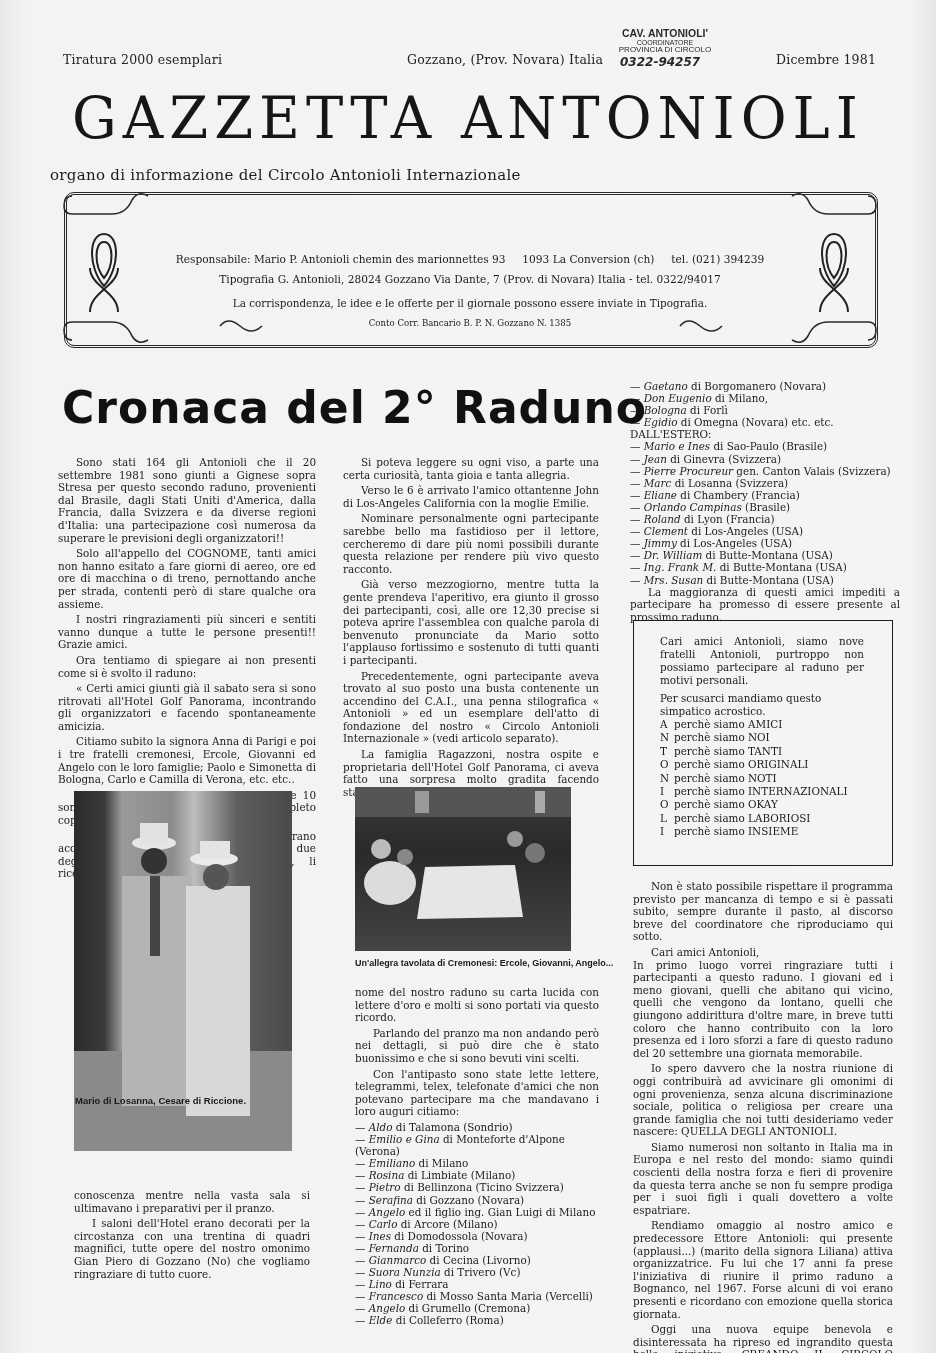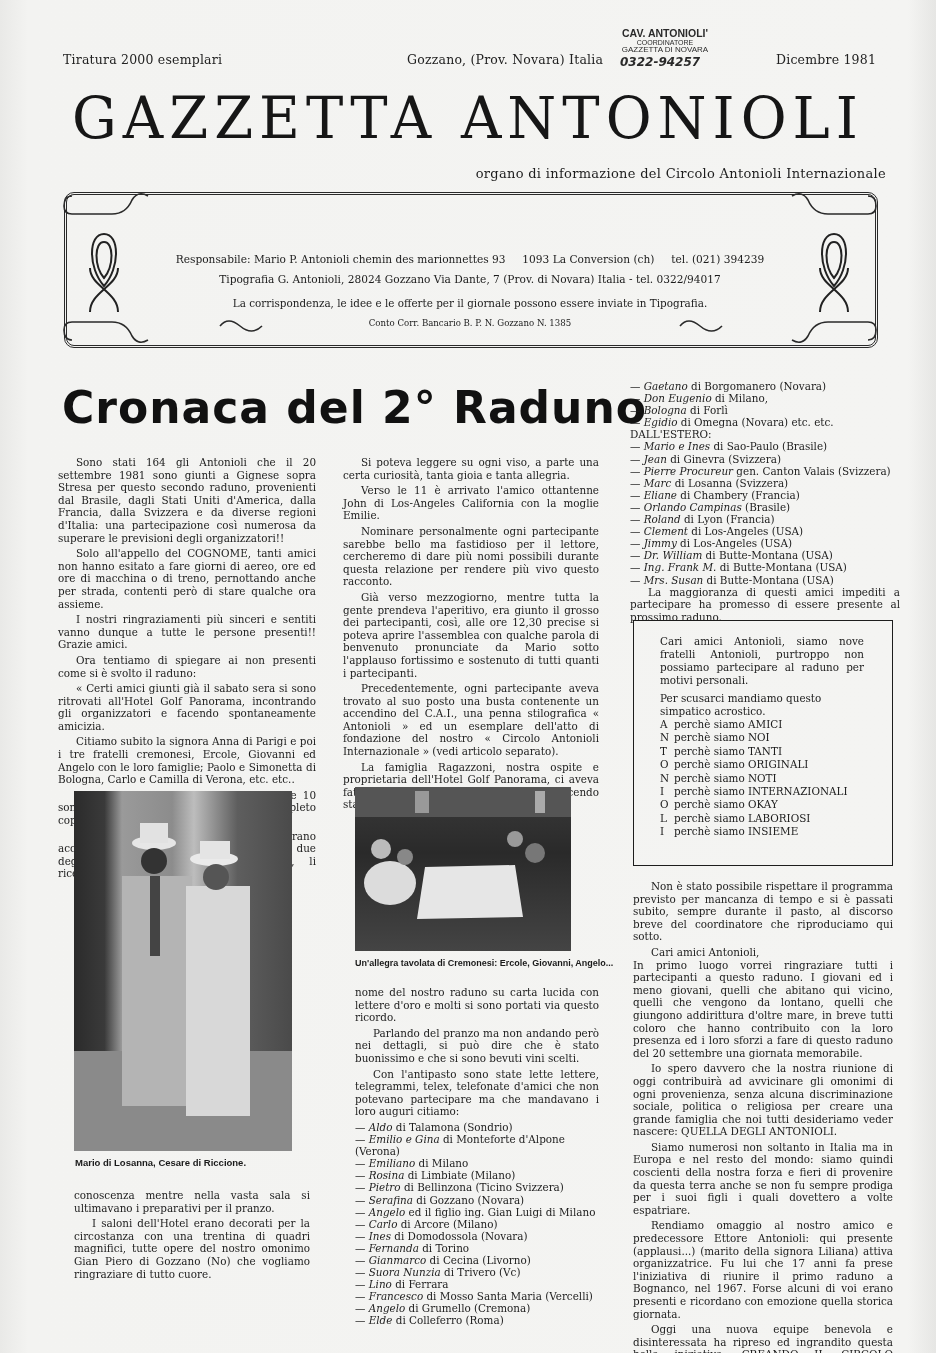--- a/index.html
+++ b/index.html
@@ -16,21 +16,21 @@
   .stamp { font-family: "Liberation Sans", sans-serif; color:#2a2a2a; text-align:center; line-height: 1.0; }
   .stamp .l1 { font-size: 10.5px; font-weight: bold; }
   .stamp .l2 { font-size: 7px; }
   .stamp .l3 { font-size: 8px; }
   .stamp .hand { font-family: "DejaVu Sans", sans-serif; font-style: italic; font-size: 12px; font-weight: bold; text-align:left; margin-top:2px; }
   .masthead {
     font-family: "DejaVu Serif", serif; font-size: 56px; letter-spacing: 6px;
     font-weight: normal; color: #161616; text-align: center; line-height: 1;
     transform: scaleY(1.05);
   }
-  .subtitle { font-family: "DejaVu Serif", serif; font-size: 13px; text-align:right; color:#1d1d1d; letter-spacing: 0.3px;}
+  .subtitle { font-family: "DejaVu Serif", serif; font-size: 15px; text-align:left; color:#1d1d1d; letter-spacing: 0.3px;}
   .frame {
     position: absolute; left: 64px; top: 192px; width: 808px; height: 150px;
     border: 3px double #2a2a2a; border-radius: 10px;
   }
   .frame-line { font-family: "DejaVu Serif", serif; text-align:center; color:#1b1b1b; }
   .knot { position:absolute; width: 36px; height: 88px; }
   .headline {
     font-family: "DejaVu Sans", sans-serif; font-size: 44px; font-weight: bold;
     letter-spacing: 1px; color:#111;
   }
@@ -53,21 +53,21 @@
 
 <div class="page">
 
   <div class="abs hdr-small" style="left:63px; top:52px;">Tiratura 2000 esemplari</div>
   <div class="abs hdr-small" style="left:407px; top:52px;text-align:center;">Gozzano, (Prov. Novara) Italia</div>
   <div class="abs hdr-small" style="left:776px; top:52px;">Dicembre 1981</div>
 
   <div class="abs stamp" style="left:610px; top:28px; width:110px;">
     <div class="l1">CAV. ANTONIOLI'</div>
     <div class="l2">COORDINATORE</div>
-    <div class="l3">GAZZETTA DI NOVARA</div>
+    <div class="l3">PROVINCIA DI CIRCOLO</div>
     <div class="hand" style="padding-left:10px;font-style:italic;">0322-94257</div>
   </div>
 
   <div class="abs masthead" style="left:50px; top:90px; width:836px;">GAZZETTA ANTONIOLI</div>
   <div class="abs subtitle" style="left:50px; top:166px; width:836px;">organo di informazione del Circolo Antonioli Internazionale</div>
 
   <div class="frame"></div>
   <svg class="abs" style="left:60px; top:186px;" width="820" height="164">
     <g fill="none" stroke="#2a2a2a" stroke-width="1.6">
       <path d="M12 10 q-8 0 -8 10 q0 8 8 8 h40 q14 0 20 -14 q6 -10 16 -4"></path>
@@ -108,42 +108,42 @@
     <p>I nostri ringraziamenti più sinceri e sentiti vanno dunque a tutte le persone presenti!! Grazie amici.</p>
     <p>Ora tentiamo di spiegare ai non presenti come si è svolto il raduno:</p>
     <p>« Certi amici giunti già il sabato sera si sono ritrovati all'Hotel Golf Panorama, incontrando gli organizzatori e facendo spontaneamente amicizia.</p>
     <p>Citiamo subito la signora Anna di Parigi e poi i tre fratelli cremonesi, Ercole, Giovanni ed Angelo con le loro famiglie; Paolo e Simonetta di Bologna, Carlo e Camilla di Verona, etc. etc..</p>
     <p>Alla Domenica, come previsto dalle ore 10 sono cominciati a giungere famiglie al completo coppie anziane e giovani, altri amici.</p>
     <p>Al momento del loro arrivo erano accompagnati all'ingresso dell'Hotel dove, due degli organizzatori, Cesare e Mario, li ricevevano, facendo</p>
   </div>
 
   <div class="col" style="left:343px; top:456px; width:256px;">
     <p>Si poteva leggere su ogni viso, a parte una certa curiosità, tanta gioia e tanta allegria.</p>
-    <p>Verso le 11 è arrivato l'amico ottantenne John di Los-Angeles California con la moglie Emilie.</p>
+    <p>Verso le 6 è arrivato l'amico ottantenne John di Los-Angeles California con la moglie Emilie.</p>
     <p>Nominare personalmente ogni partecipante sarebbe bello ma fastidioso per il lettore, cercheremo di dare più nomi possibili durante questa relazione per rendere più vivo questo racconto.</p>
     <p>Già verso mezzogiorno, mentre tutta la gente prendeva l'aperitivo, era giunto il grosso dei partecipanti, così, alle ore 12,30 precise si poteva aprire l'assemblea con qualche parola di benvenuto pronunciate da Mario sotto l'applauso fortissimo e sostenuto di tutti quanti i partecipanti.</p>
     <p>Precedentemente, ogni partecipante aveva trovato al suo posto una busta contenente un accendino del C.A.I., una penna stilografica « Antonioli » ed un esemplare dell'atto di fondazione del nostro « Circolo Antonioli Internazionale » (vedi articolo separato).</p>
     <p>La famiglia Ragazzoni, nostra ospite e proprietaria dell'Hotel Golf Panorama, ci aveva fatto una sorpresa molto gradita facendo stampare il Menù al</p>
   </div>
 
   <div class="photo" style="left:74px; top:791px; width:218px; height:360px; background: linear-gradient(90deg,#2b2b2b 0,#3a3a3a 14%,#9a9a9a 22%,#8c8c8c 45%,#bdbdbd 55%,#5e5e5e 75%,#4a4a4a 100%);">
     <svg width="218" height="360" viewBox="0 0 218 360">
       <rect x="0" y="260" width="218" height="100" fill="#8a8a8a"></rect>
       <ellipse cx="80" cy="52" rx="22" ry="7" fill="#e6e6e6"></ellipse>
       <rect x="66" y="32" width="28" height="20" fill="#e2e2e2"></rect>
       <ellipse cx="140" cy="68" rx="24" ry="7" fill="#eaeaea"></ellipse>
       <rect x="126" y="50" width="30" height="18" fill="#e4e4e4"></rect>
       <rect x="48" y="85" width="70" height="230" fill="#b4b4b4"></rect>
       <rect x="76" y="85" width="10" height="80" fill="#444"></rect>
       <rect x="112" y="95" width="64" height="230" fill="#d8d8d8"></rect>
       <circle cx="80" cy="70" r="13" fill="#333"></circle>
       <circle cx="142" cy="86" r="13" fill="#555"></circle>
     </svg>
   </div>
-  <div class="caption" style="left:75px; top:1157px;">Mario di Losanna, Cesare di Riccione.</div>
+  <div class="caption" style="left:75px; top:1095px;">Mario di Losanna, Cesare di Riccione.</div>
 
   <div class="photo" style="left:355px; top:787px; width:216px; height:164px; background: linear-gradient(180deg,#3a3a3a 0,#2a2a2a 40%,#444 100%);">
     <svg width="216" height="164" viewBox="0 0 216 164">
       <rect x="0" y="0" width="216" height="30" fill="#555"></rect>
       <rect x="60" y="4" width="14" height="22" fill="#999"></rect>
       <rect x="180" y="4" width="10" height="22" fill="#aaa"></rect>
       <polygon points="70,80 160,78 168,130 62,132" fill="#e6e6e6"></polygon>
       <ellipse cx="35" cy="96" rx="26" ry="22" fill="#dcdcdc"></ellipse>
       <circle cx="26" cy="62" r="10" fill="#bbb"></circle>
       <circle cx="50" cy="70" r="8" fill="#888"></circle>

